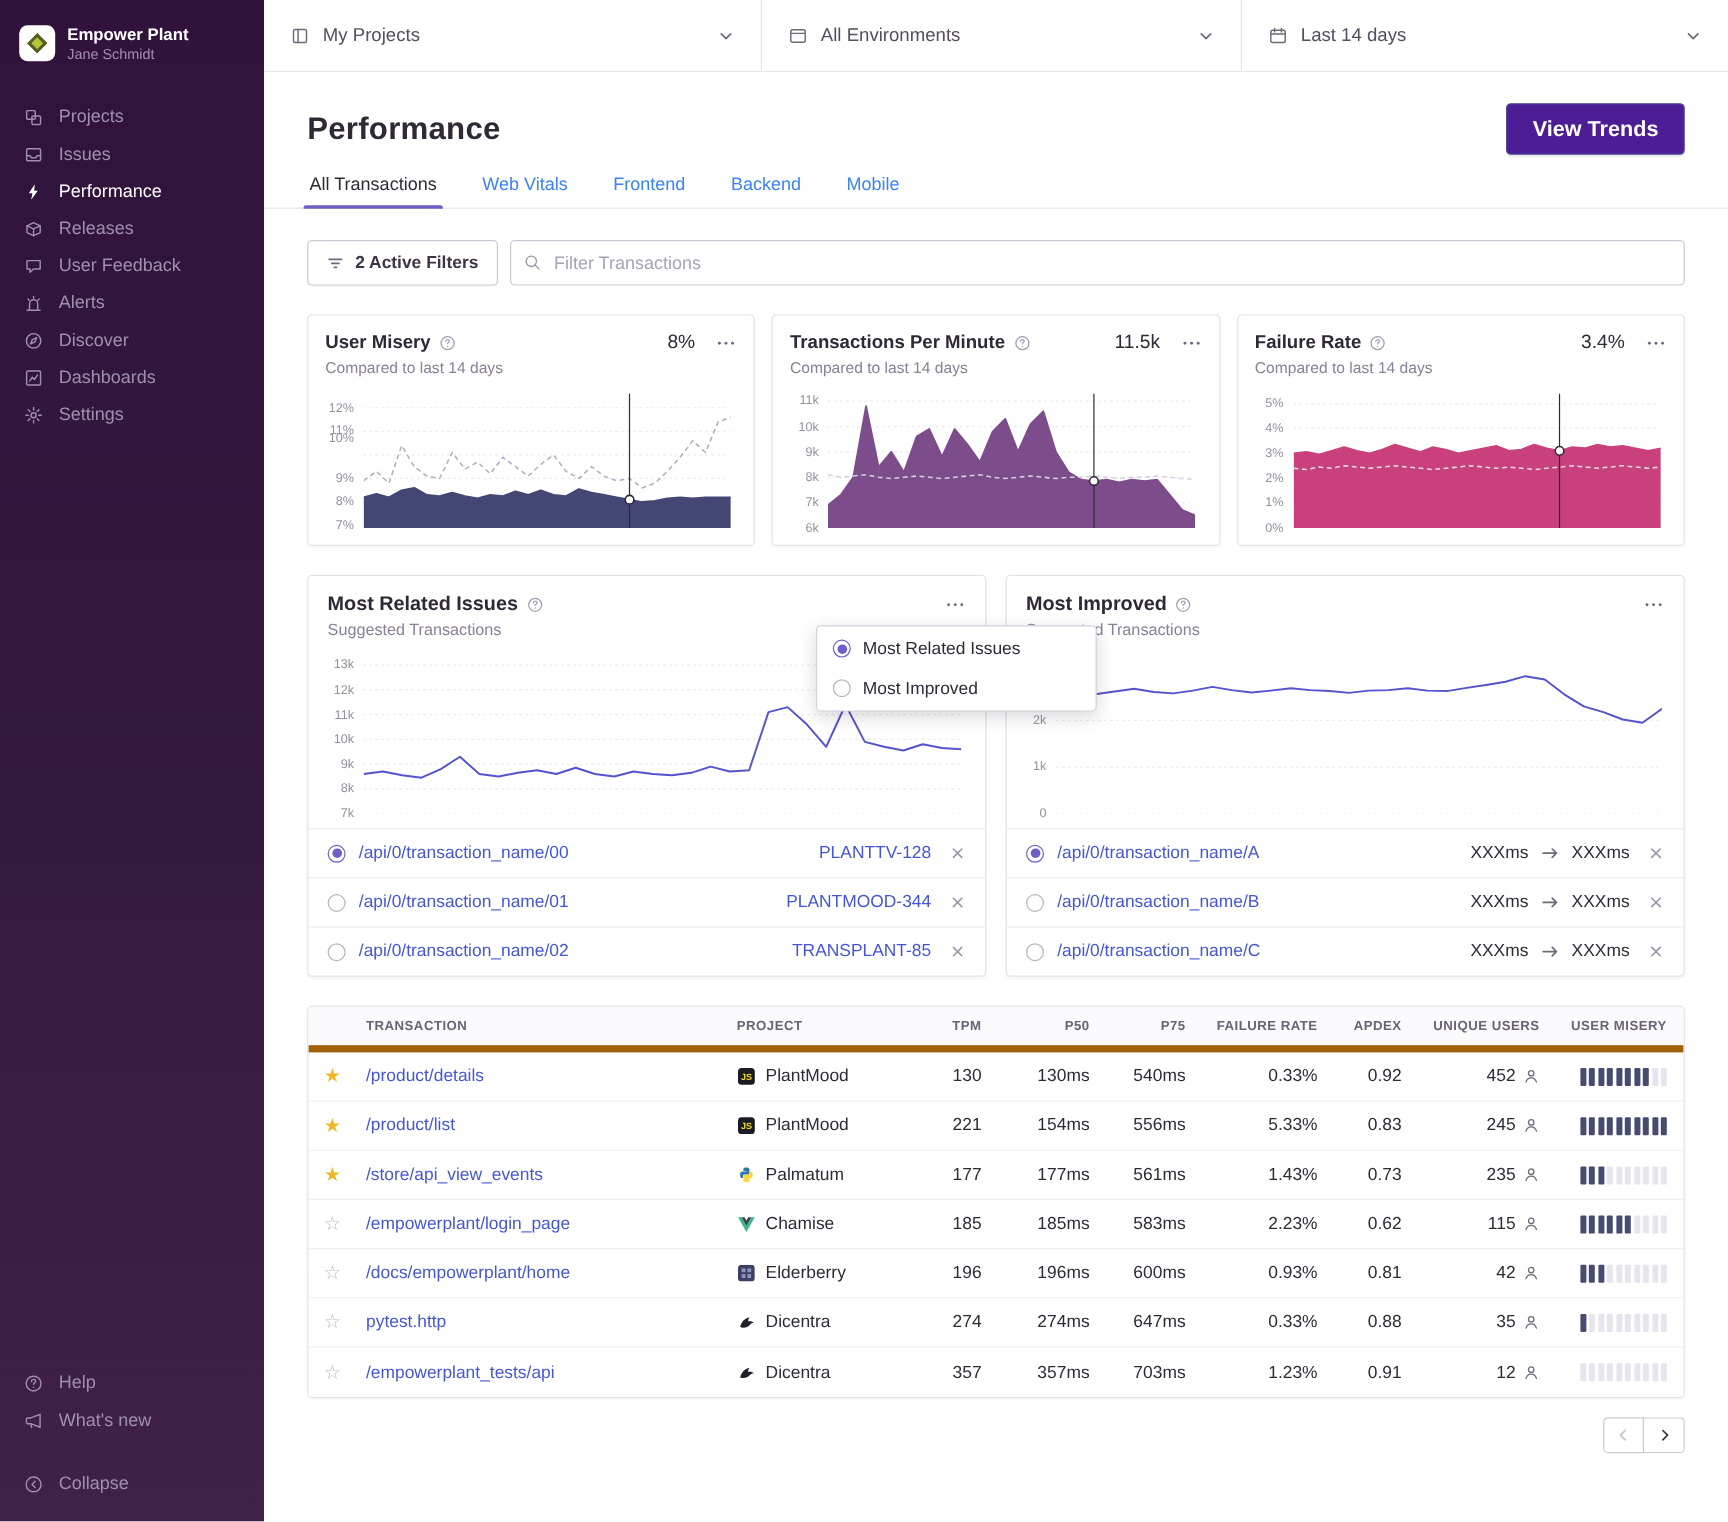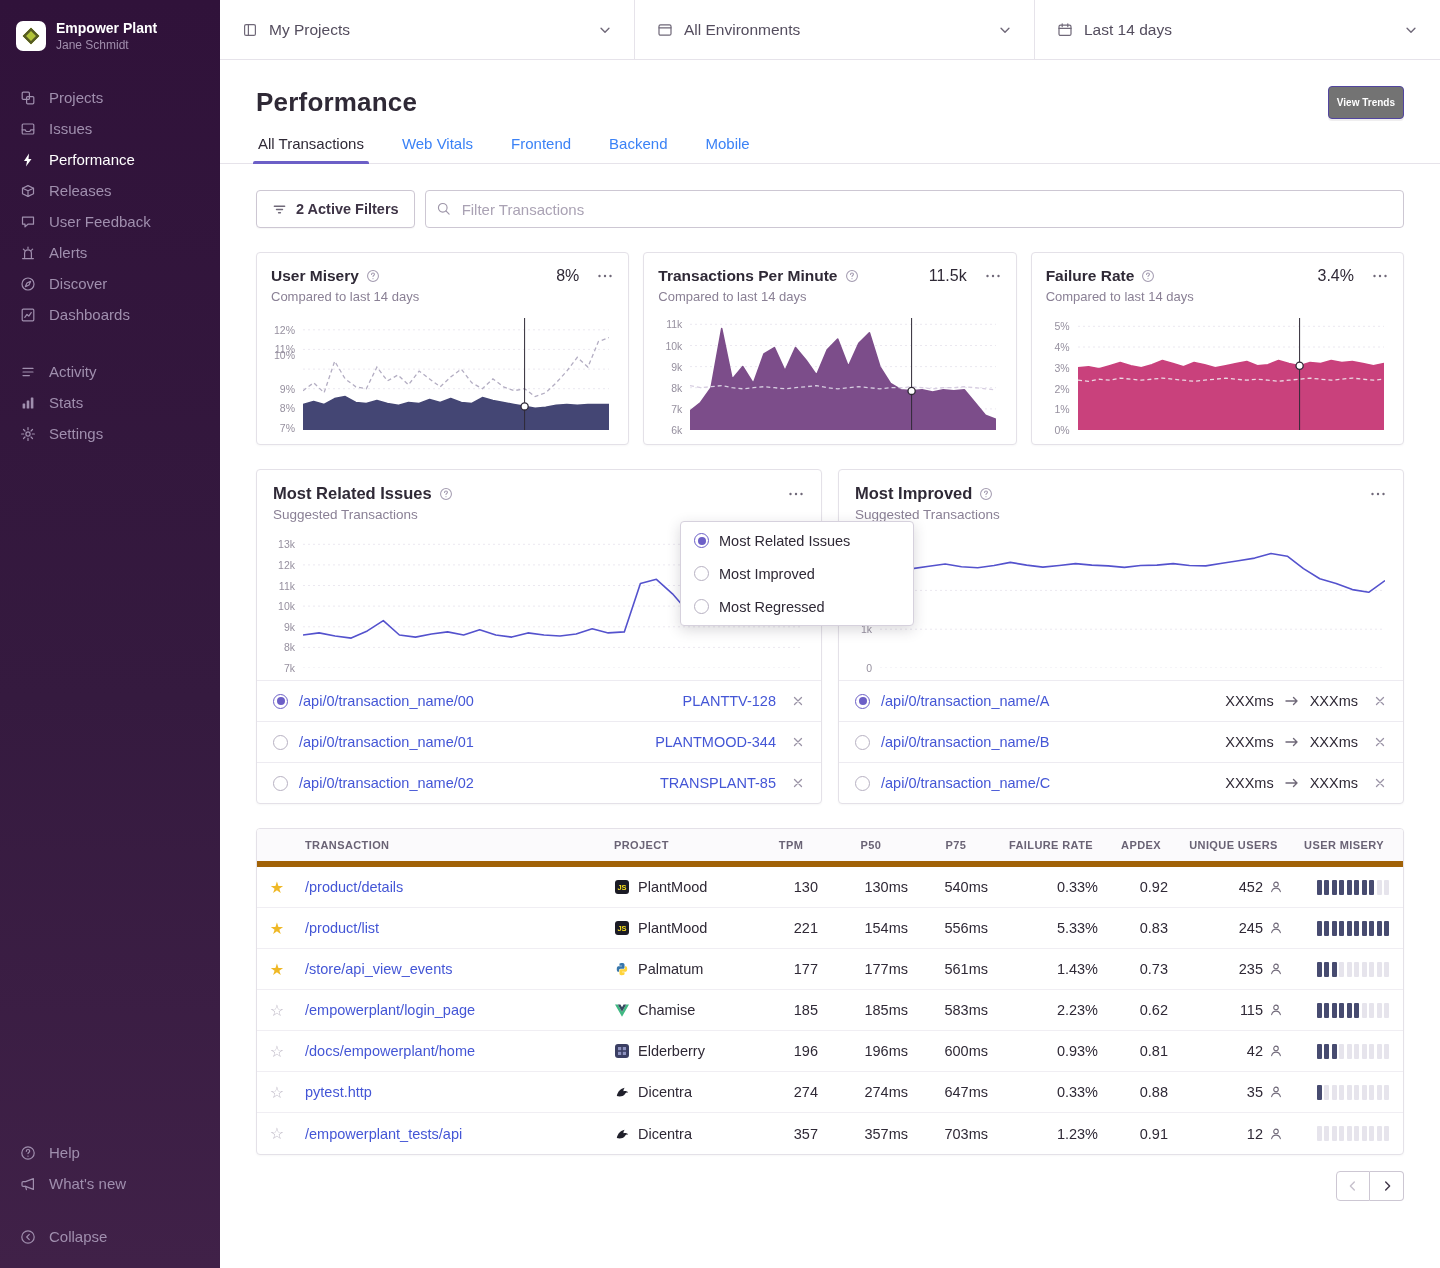--- a/index.html
+++ b/index.html
@@ -28,21 +28,21 @@
 .topbar{height:60px;flex:none;display:flex;border-bottom:1px solid #e6e3ea}
 .tb-sec{display:flex;align-items:center;gap:11px;padding:0 22px;border-right:1px solid #e6e3ea;color:#544d5e;cursor:pointer}
 .tb-projects{width:415px}
 .tb-env{width:400px}
 .tb-date{flex:1;border-right:none}
 .tb-label{font-size:15.5px}
 .tb-chevron{margin-left:auto;color:#6f6878;display:flex}
 .tb-icon{color:#6f6878;display:flex}
 .page-head{display:flex;align-items:center;justify-content:space-between;padding:26px 36px 0}
 .page-head h1{font-size:26px;font-weight:700;color:#2f2936;letter-spacing:.2px}
-.btn-primary{background:#737373;color:#fff;font-size:10px;font-weight:700;font-family:inherit;border:1px solid #52459f;border-radius:4px;padding:10px 8px;cursor:pointer;box-shadow:0 2px 0 rgba(47,41,54,.08)}
+.btn-primary{background:#4c1d95;color:#fff;font-size:18px;font-weight:700;font-family:inherit;border:1px solid #52459f;border-radius:4px;padding:10px 21px;cursor:pointer;box-shadow:0 2px 0 rgba(47,41,54,.08)}
 .tabs{display:flex;gap:34px;padding:0 36px;margin-top:16px;border-bottom:1px solid #e6e3ea}
 .tab{font-size:15px;color:#3b82f6;padding:0 2px 11px;cursor:pointer;position:relative}
 .tab.active{color:#2f2936}
 .tab.active::after{content:"";position:absolute;left:-3px;right:-3px;bottom:-1px;height:3px;background:#6c5fc7;border-radius:2px 2px 0 0}
 .filter-row{display:flex;gap:10px;padding:0 36px;margin-top:26px}
 .btn-filters{display:flex;align-items:center;gap:9px;height:38px;padding:0 15px;border:1px solid #cdc7d3;border-radius:4px;background:#fff;font-family:inherit;font-size:14.5px;font-weight:700;color:#3e3446;cursor:pointer;box-shadow:0 1px 1px rgba(47,41,54,.04)}
 .f-icon{color:#6f6878;display:flex}
 .search{position:relative;flex:1}
 .search input{width:100%;height:38px;border:1px solid #cdc7d3;border-radius:4px;padding:0 12px 0 36px;font-family:inherit;font-size:15px;color:#2f2936;outline:none}
 .search input::placeholder{color:#aaa2b4}
@@ -78,21 +78,21 @@
 .radio.sel::after{content:"";position:absolute;inset:2.5px;background:#6c5fc7;border-radius:50%}
 
 .dropdown{position:absolute;left:460px;top:521px;width:234px;background:#fff;border:1px solid #d6d1dd;border-radius:4px;box-shadow:0 4px 14px rgba(47,41,54,.18);z-index:30;padding:2px 0}
 .dd-item{display:flex;align-items:center;gap:10px;height:33px;padding:0 13px;cursor:pointer}
 .dd-label{font-size:14.5px;color:#2f2936}
 
 .table{margin:24px 36px 0;border:1px solid #e4e1e8;border-radius:4px;overflow:hidden;background:#fff;box-shadow:0 1px 2px rgba(47,41,54,.04)}
 .t-head,.tr{display:grid;grid-template-columns:40px minmax(0,1fr) 150px 70px 90px 80px 110px 70px 115px 112px;align-items:center}
 .t-head{height:38px;background:#fbfafc;border-bottom:6px solid #a16207}
 .th{font-size:11px;font-weight:700;letter-spacing:.4px;color:#6a6375;text-transform:uppercase;padding:0 8px;cursor:pointer;white-space:nowrap}
-.th.ar{text-align:center}
+.th.ar{text-align:right}
 .t-head .th:last-child,.tr .td:last-child{padding-right:14px}
 .tr{height:41px;border-bottom:1px solid #f0eef3;font-size:14.5px}
 .tr:last-child{border-bottom:none}
 .td{padding:0 8px;display:flex;align-items:center;white-space:nowrap}
 .td.ar{justify-content:flex-end}
 .td.star{justify-content:center;font-size:16px;color:#bcb6c4;cursor:pointer}
 .td.star.on{color:#efb826}
 .td.proj{gap:8px}
 .pi-wrap{display:flex;width:16px;justify-content:center}
 .pi-js{display:inline-flex;align-items:center;justify-content:center;width:14px;height:14px;background:#1b1b25;color:#f7df1e;font-size:7.5px;font-weight:700;border-radius:3px}
@@ -186,40 +186,20 @@
         <div class="nav-item">
           <span class="nav-icon">
             <svg width="16" height="16" viewBox="0 0 16 16" fill="none" stroke="currentColor" stroke-width="1.2" stroke-linecap="round" stroke-linejoin="round">
               <rect x="2.2" y="2.2" width="11.6" height="11.6" rx="1"></rect>
               <path d="M4.8 10.4l2.2-3 1.8 1.8 2.4-3.6"></path>
             </svg>
           </span>
           <span class="nav-label">Dashboards</span>
         </div>
       </nav>
-    <nav class="nav nav-secondary" id="nav-secondary">
-        <div class="nav-item">
-          <span class="nav-icon">
-            <svg width="16" height="16" viewBox="0 0 16 16" fill="none" stroke="currentColor" stroke-width="1.2" stroke-linecap="round" stroke-linejoin="round">
-              <path d="M3 4.4h10M3 8h10M3 11.6h6.4"></path>
-            </svg>
-          </span>
-          <span class="nav-label">Activity</span>
-        </div>
-        <div class="nav-item">
-          <span class="nav-icon">
-            <svg width="16" height="16" viewBox="0 0 16 16" fill="currentColor">
-              <rect x="2.6" y="8.6" width="2.6" height="4.8" rx=".5"></rect>
-              <rect x="6.7" y="5.4" width="2.6" height="8" rx=".5"></rect>
-              <rect x="10.8" y="2.6" width="2.6" height="10.8" rx=".5"></rect>
-            </svg>
-          </span>
-          <span class="nav-label">Stats</span>
-        </div>
-      </nav>
     <nav class="nav nav-settings" id="nav-settings">
         <div class="nav-item">
           <span class="nav-icon">
             <svg width="16" height="16" viewBox="0 0 16 16" fill="none" stroke="currentColor" stroke-width="1.2" stroke-linecap="round" stroke-linejoin="round">
               <circle cx="8" cy="8" r="2.1"></circle>
               <path d="M8 1.6v2.1M8 12.3v2.1M14.4 8h-2.1M3.7 8H1.6M12.5 3.5 11 5M5 11l-1.5 1.5M12.5 12.5 11 11M5 5 3.5 3.5"></path>
             </svg>
           </span>
           <span class="nav-label">Settings</span>
         </div>
@@ -645,24 +625,20 @@
 
     <div class="dropdown" id="dropdown">
         <div class="dd-item">
      <span class="radio sel"></span>
      <span class="dd-label">Most Related Issues</span>
    </div>
         <div class="dd-item">
      <span class="radio"></span>
      <span class="dd-label">Most Improved</span>
    </div>
-        <div class="dd-item">
-     <span class="radio"></span>
-     <span class="dd-label">Most Regressed</span>
-   </div>
       </div>
 
     <div class="table">
       <div class="t-head" id="t-head">
           <div class="th"></div>
           <div class="th">TRANSACTION</div>
           <div class="th">PROJECT</div>
           <div class="th ar">TPM</div>
           <div class="th ar">P50</div>
           <div class="th ar">P75</div>

